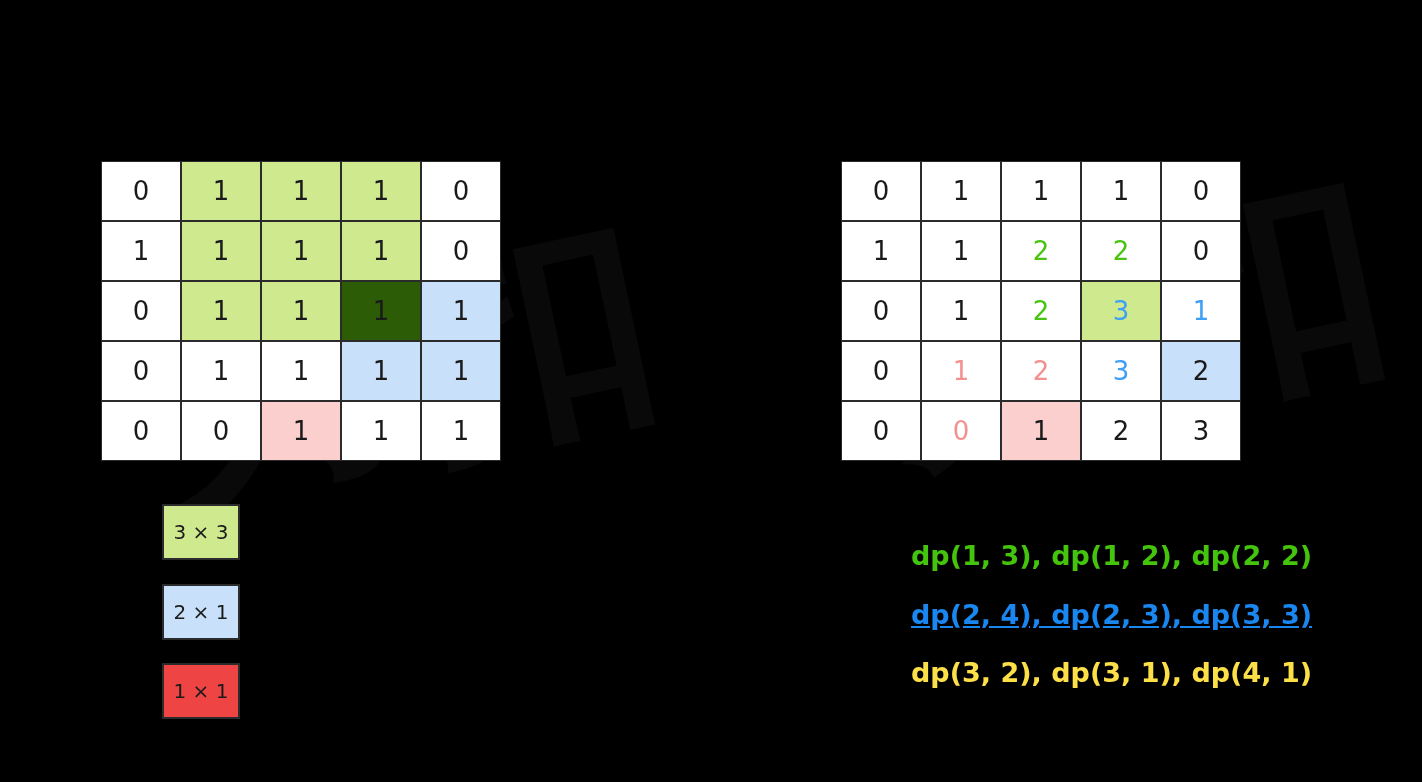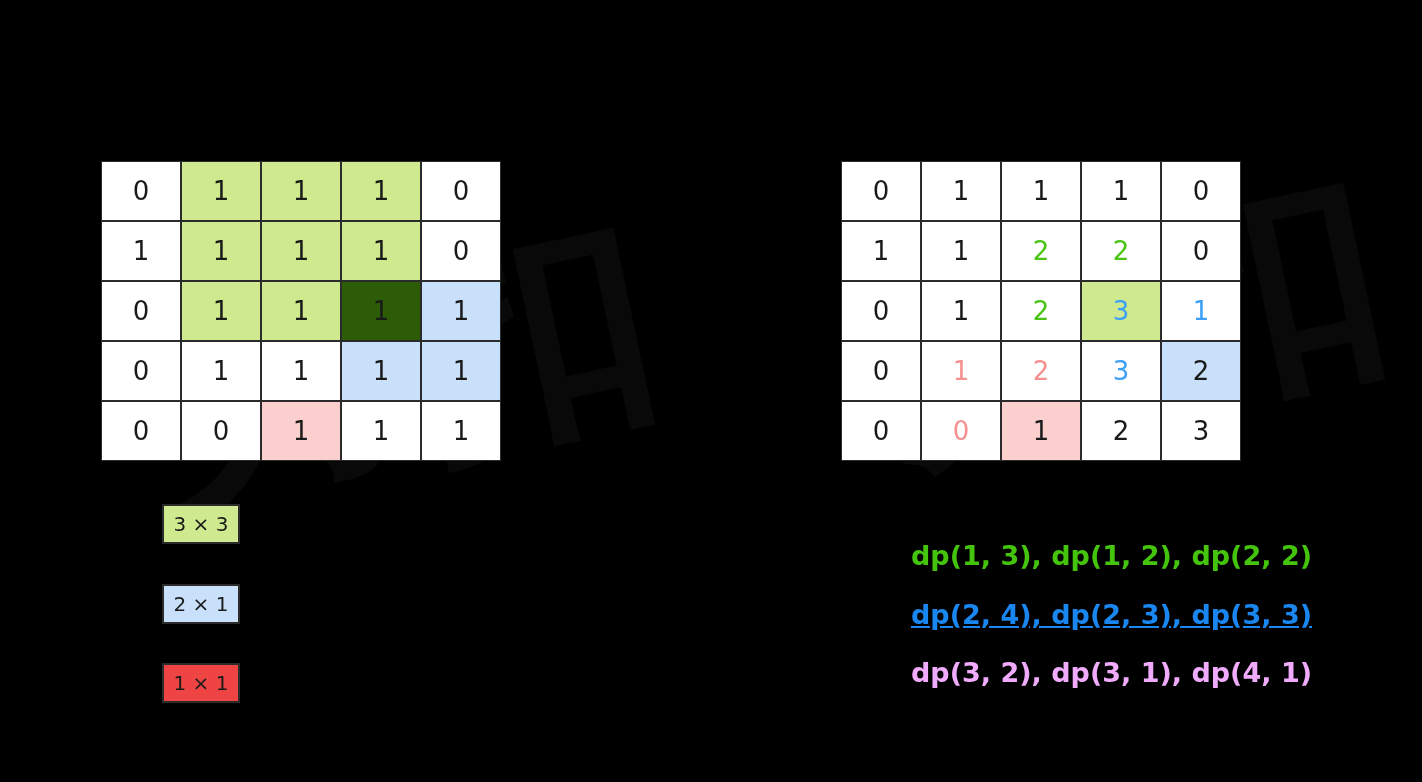--- a/index.html
+++ b/index.html
@@ -59,21 +59,21 @@
     font-family: "DejaVu Sans", "Liberation Sans", sans-serif;
     z-index: 0;
   }
   .wm-left  { left: 150px; top: 230px; transform: rotate(-12deg); }
   .wm-right { left: 880px; top: 185px; transform: rotate(-12deg); }
 
   
   .legend-box {
     position: absolute;
     width: 78px;
-    height: 40px;
+    height: 56px;
     box-sizing: border-box;
     border: 2px solid #2b2b2b;
     display: flex;
     align-items: center;
     justify-content: center;
     font-size: 20px;
     color: #1a1a1a;
     user-select: none;
   }
   .legend-green { background: #cfea8e; }
@@ -84,21 +84,21 @@
   .dp-line {
     position: absolute;
     font-size: 27px;
     font-weight: bold;
     white-space: nowrap;
     user-select: none;
     font-family: "DejaVu Sans", "Liberation Sans", sans-serif;
   }
   .dp-green { color: #44c40d; }
   .dp-blue  { color: #1a86f0; }
-  .dp-pink  { color: #f0abfc; }
+  .dp-pink  { color: #fde047; }
 </style>
 </head>
 <body>
 
 <div class="watermark wm-left">力扣</div>
 <div class="watermark wm-right">力扣</div>
 
 <div class="grid" id="matrix-grid" style="left:101px; top:161px;">
     <div class="cell tx-dark">0</div>
     <div class="cell bg-green tx-dark">1</div>

